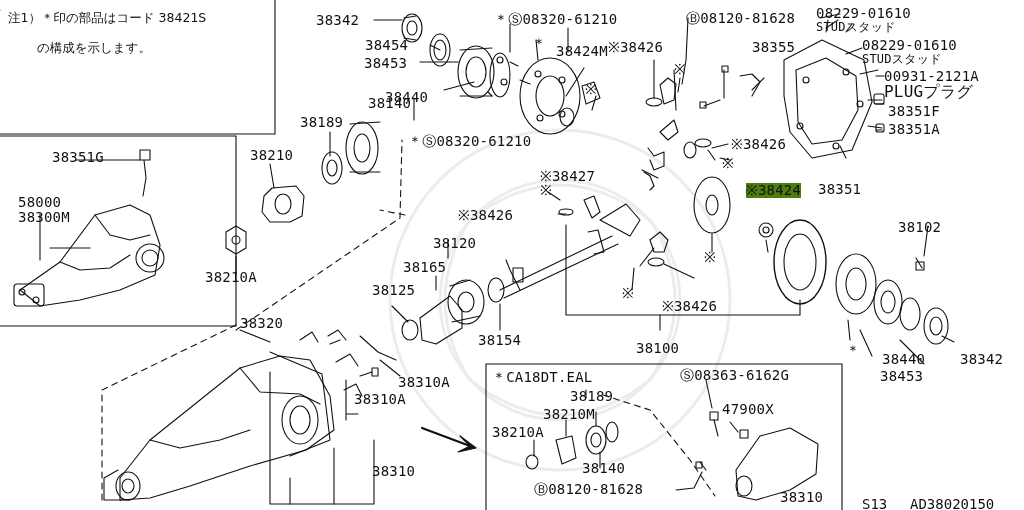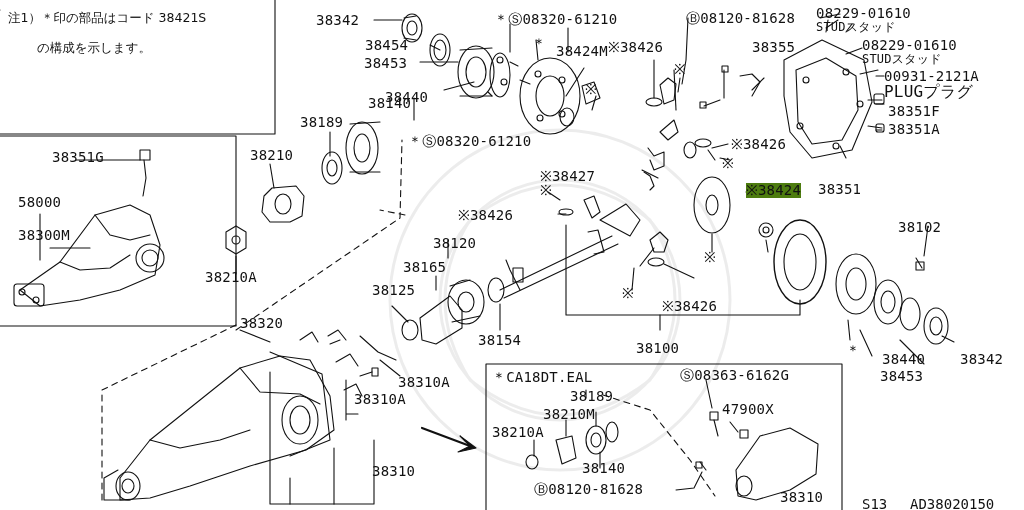--- a/index.html
+++ b/index.html
@@ -302,21 +302,21 @@
 <div class="lbl" style="left:300px;top:115px;">38189</div>
 <div class="lbl" style="left:408px;top:134px;">＊Ⓢ08320-61210</div>
 <div class="lbl" style="left:731px;top:137px;">※38426</div>
 <div class="lbl" style="left:722px;top:156px;">※</div>
 <div class="lbl" style="left:52px;top:150px;">38351G</div>
 <div class="lbl" style="left:250px;top:148px;">38210</div>
 <div class="lbl" style="left:540px;top:169px;">※38427</div>
 <div class="lbl" style="left:540px;top:183px;">※</div>
 <div class="lbl hl" style="left:746px;top:183px;">※38424</div>
 <div class="lbl" style="left:18px;top:195px;">58000</div>
-<div class="lbl" style="left:18px;top:210px;margin-top:18px;">38300M</div>
+<div class="lbl" style="left:18px;top:210px;">38300M</div>
 <div class="lbl" style="left:458px;top:208px;">※38426</div>
 <div class="lbl" style="left:898px;top:220px;">38102</div>
 <div class="lbl" style="left:205px;top:270px;">38210A</div>
 <div class="lbl" style="left:433px;top:236px;">38120</div>
 <div class="lbl" style="left:704px;top:250px;">※</div>
 <div class="lbl" style="left:403px;top:260px;">38165</div>
 <div class="lbl" style="left:372px;top:283px;">38125</div>
 <div class="lbl" style="left:622px;top:286px;">※</div>
 <div class="lbl" style="left:662px;top:299px;">※38426</div>
 <div class="lbl" style="left:240px;top:316px;">38320</div>

